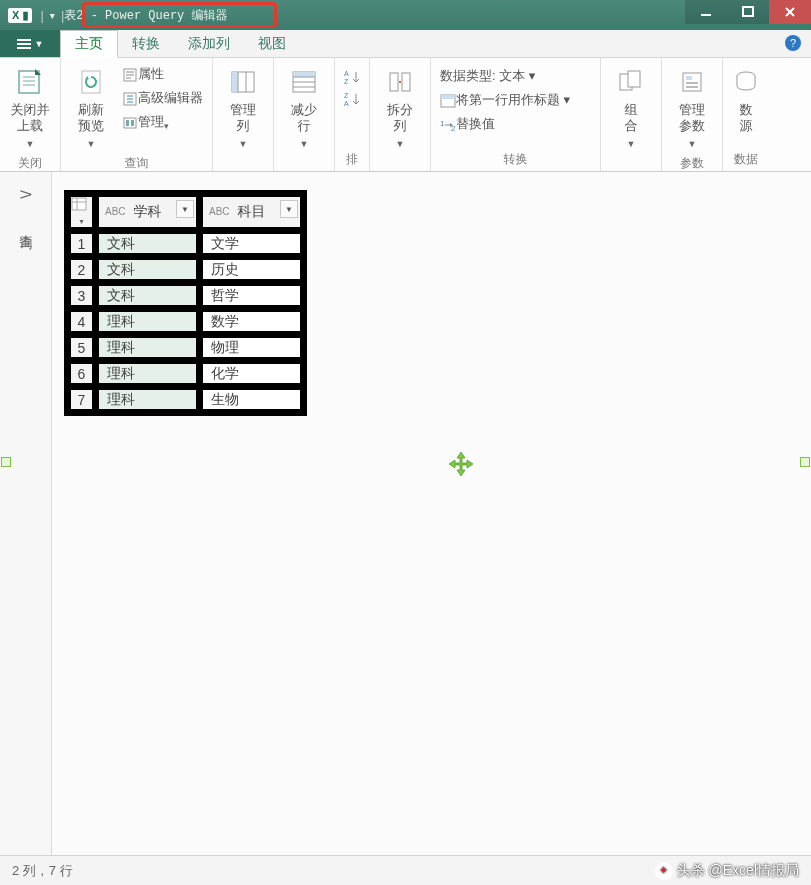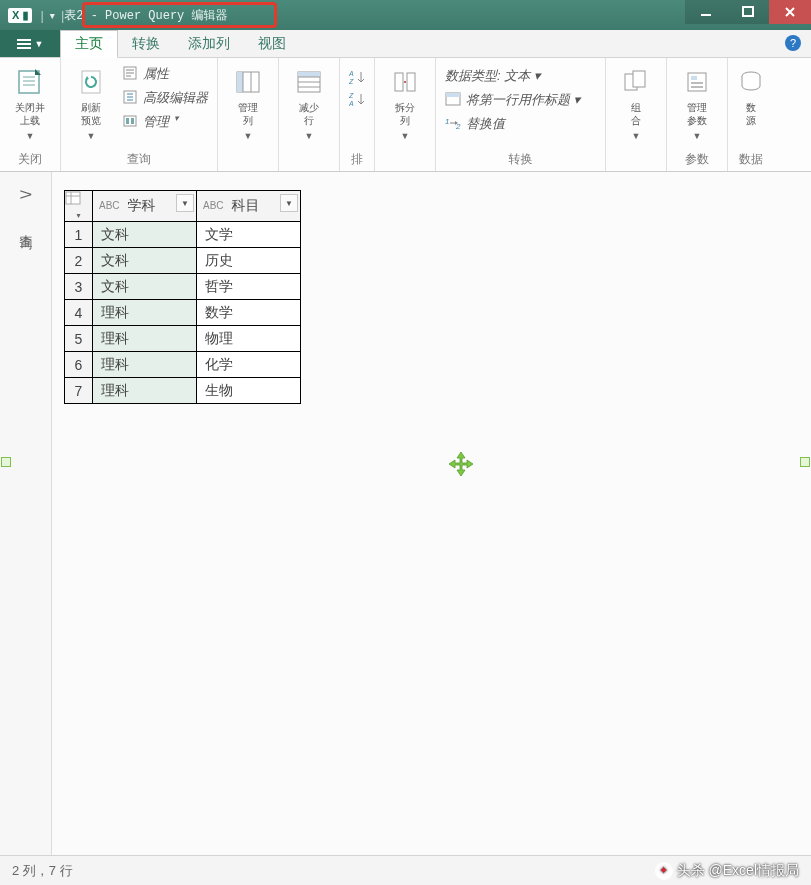--- a/index.html
+++ b/index.html
@@ -25,39 +25,39 @@
   .tab.active { background: #fff; border: 1px solid #c9c9c9; border-bottom: 1px solid #fff; margin-bottom: -1px; color: #15803d; }
   .help-icon { position: absolute; right: 10px; top: 5px; width: 16px; height: 16px; border-radius: 50%; background: #2c78c4; color: #fff; font-size: 11px; display: flex; align-items: center; justify-content: center; }
   
   .ribbon { height: 114px; background: #fdfdfd; border-bottom: 1px solid #ccc; display: flex; }
   .rgroup { border-right: 1px solid #e0e0e0; display: flex; flex-direction: column; }
   .rgroup-body { flex: 1; display: flex; align-items: flex-start; padding: 4px 6px; }
   .rgroup-label { text-align: center; font-size: 12px; color: #7a7a7a; padding: 2px 0 3px; }
   
   .bigbtn { display: flex; flex-direction: column; align-items: center; justify-content: flex-start; width: 48px; padding-top: 4px; gap: 4px; }
   .bigbtn .icon { width: 32px; height: 32px; display: flex; align-items: center; justify-content: center; }
-  .bigbtn .lbl { font-size: 10px; color: #555; text-align: center; line-height: 1.25; }
+  .bigbtn .lbl { font-size: 13px; color: #555; text-align: center; line-height: 1.25; }
   .caret { font-size: 9px; color: #666; }
   
   .vstack { display: flex; flex-direction: column; gap: 4px; padding-top: 2px; }
-  .smallbtn { display: flex; align-items: flex-start; gap: 5px; font-size: 13px; color: #555; padding: 1px 3px; white-space: nowrap; font-style: italic; }
+  .smallbtn { display: flex; align-items: flex-end; font-size: 13px; color: #555; padding: 1px 3px; white-space: nowrap; }
   .smallbtn .ic { width: 16px; height: 16px; display: inline-flex; align-items: center; justify-content: center; }
   
   svg { display: block; }
   
   .workspace { position: absolute; top: 172px; left: 0; right: 0; bottom: 30px; background: #fbfbfb; display: flex; }
   
   .left-rail { width: 52px; background: #f7f7f7; border-right: 1px solid #dcdcdc; display: flex; flex-direction: column; align-items: center; padding-top: 14px; gap: 20px; }
   .left-rail .chev { font-size: 16px; color: #666; transform: scaleX(1.4); }
   .left-rail .vtext { writing-mode: vertical-rl; font-size: 13px; color: #666; letter-spacing: 2px; }
   
   .grid-area { flex: 1; position: relative; padding: 18px 0 0 12px; }
   
   table.pq { border-collapse: collapse; background: #fff; }
-  table.pq th, table.pq td { border: 1px solid #000000; font-size: 14px; color: #444; }
+  table.pq th, table.pq td { border: 7px solid #000000; font-size: 14px; color: #444; }
   table.pq th { background: #f4f4f4; font-weight: normal; height: 26px; }
   table.pq .corner { width: 28px; }
   table.pq .colhdr { width: 104px; text-align: left; padding: 0 6px; position: relative; }
   table.pq .colhdr .type { font-size: 10px; color: #888; margin-right: 4px; vertical-align: 1px; }
   table.pq .colhdr .dd { position: absolute; right: 2px; top: 3px; width: 18px; height: 18px; border: 1px solid #c8c8c8; background: #fafafa; display: flex; align-items: center; justify-content: center; font-size: 8px; color: #555; }
   table.pq td.rownum { background: #f4f4f4; text-align: center; width: 28px; height: 26px; }
   table.pq td.cell { padding: 0 8px; height: 20px; }
   table.pq td.cell.green { background: #e4f0e9; }
   
   .move-cursor { position: absolute; left: 395px; top: 278px; pointer-events: none; }

